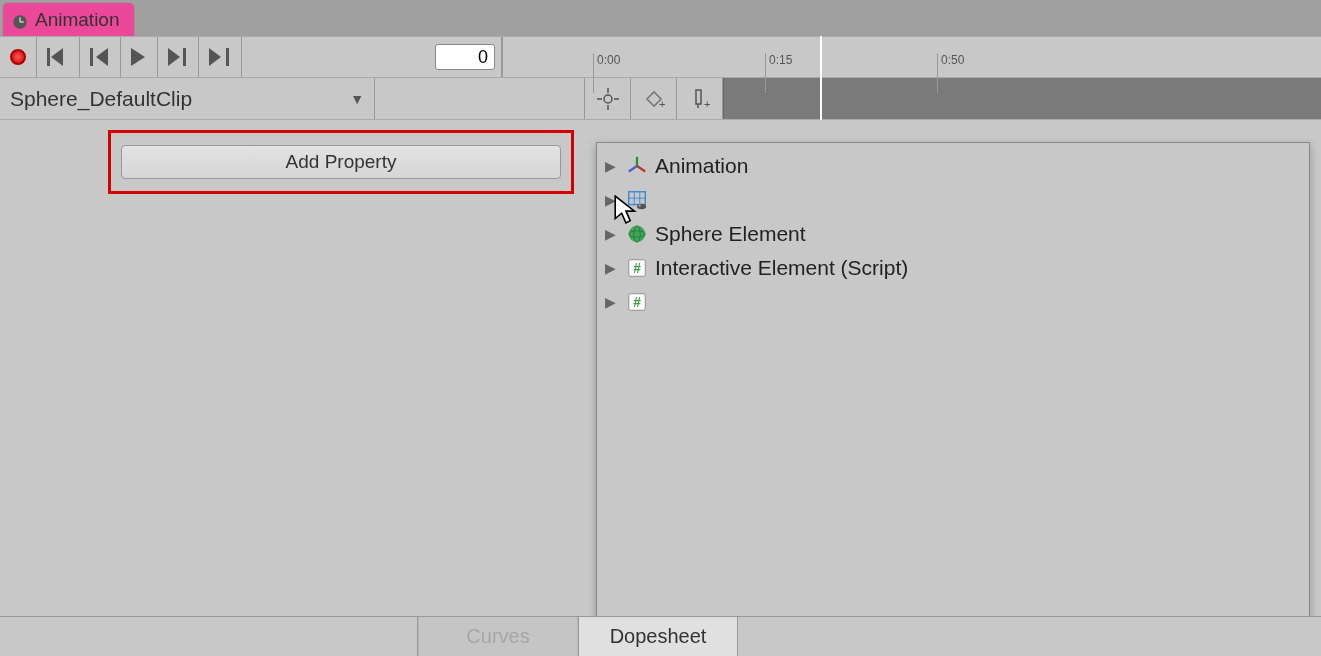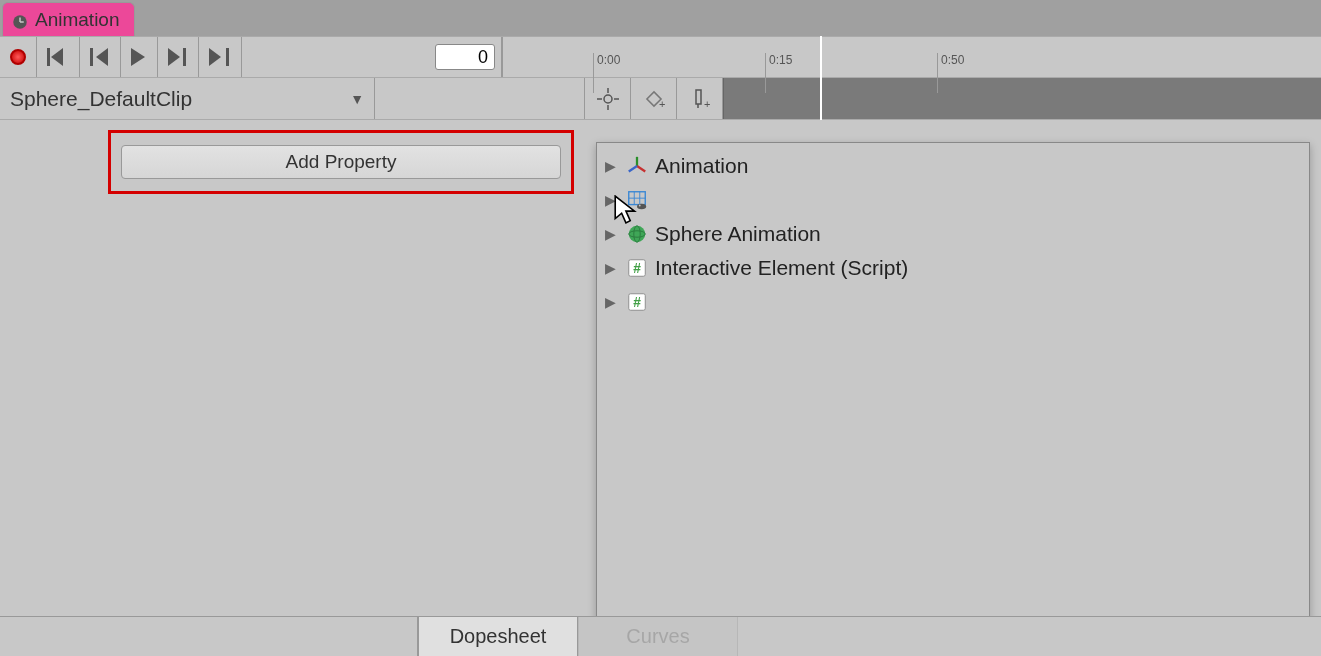--- a/index.html
+++ b/index.html
@@ -340,21 +340,21 @@
     </div>
     <div class="item">
       <span class="arrow">▶</span>
       <span class="icon">
         <svg width="22" height="22" viewBox="0 0 24 24">
             <circle cx="12" cy="12" r="9" fill="#3fa657"></circle>
             <ellipse cx="12" cy="12" rx="9" ry="3.5" fill="none" stroke="#2a7a3d" stroke-width="1"></ellipse>
             <ellipse cx="12" cy="12" rx="3.5" ry="9" fill="none" stroke="#2a7a3d" stroke-width="1"></ellipse>
           </svg>
       </span>
-      <span>Sphere Animation</span>
+      <span>Sphere Element</span>
     </div>
     <div class="item">
       <span class="arrow">▶</span>
       <span class="icon">
         <svg width="22" height="22" viewBox="0 0 24 24">
             <rect x="3" y="3" width="18" height="18" rx="2" fill="#fff" stroke="#888" stroke-width="1"></rect>
             <text x="12" y="17" text-anchor="middle" font-size="15" font-weight="bold" fill="#43a047">#</text>
           </svg>
       </span>
       <span>Interactive Element (Script)</span>
@@ -369,21 +369,21 @@
       </span>
     </div>
   </div>
 
   <svg class="cursor" viewBox="0 0 24 28">
     <polygon points="1,1 1,22 7,17 11,26 15,24 11,15 19,15" fill="#fff" stroke="#000" stroke-width="1.5"></polygon>
   </svg>
 
   <div class="bottom-bar">
     <div class="left-blank"></div>
+    <div class="tab-btn inactive" style="opacity:0.35;">
+      <span>Curves</span>
+    </div>
     <div class="tab-btn">
       <span>Dopesheet</span>
     </div>
-    <div class="tab-btn inactive" style="opacity:0.35;">
-      <span>Curves</span>
-    </div>
     <div class="rest"></div>
   </div>
 </div>
 
 </body></html>

